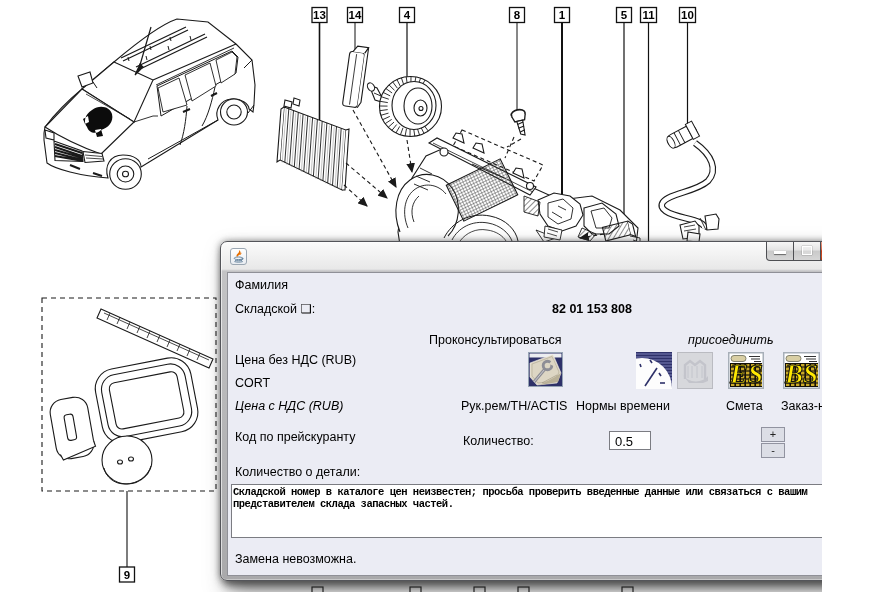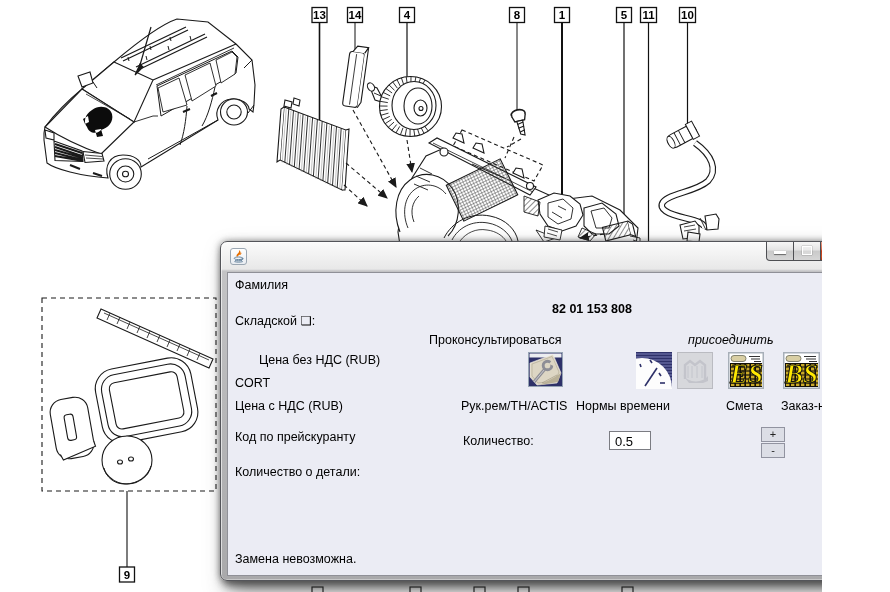--- a/index.html
+++ b/index.html
@@ -322,21 +322,21 @@
         <div class="wbtn" id="btn-max">
             <div class="glyph"></div>
           </div>
         <div class="wbtn" id="btn-close">
             <div class="glyph">x</div>
           </div>
       </div>
     </div>
     <div id="content">
       <div class="lbl" style="left:7px;top:5px;">Фамилия</div>
-      <div class="lbl" style="left:7px;top:40px;">Складской ❑:</div>
+      <div class="lbl" style="left:7px;top:28px;">Складской ❑:</div>
       <div class="lbl" style="left:324px;top:29px;font-weight:bold;">82 01 153 808</div>
       <div class="lbl" style="left:201px;top:60px;">Проконсультироваться</div>
       <div class="lbl" style="left:460px;top:60px;font-style:italic;">присоединить</div>
 
       <svg class="icon" style="left:300px;top:79px;" viewBox="0 0 35 35">
         <rect x="0" y="0" width="35" height="35" fill="#95a3b3"></rect>
         <rect x="1" y="1" width="33" height="33" fill="#2e3169"></rect>
         <rect x="1.5" y="1.5" width="32" height="4" fill="#eceef1"></rect>
         <path d="M2,11 L25,2.5 L33,21 L29,31 L9,33 L2,25 Z" fill="#ddd6c4" stroke="#f5f2ea" stroke-width="0.6"></path>
         <path d="M4,12 L24,4.5 L31,20 L27,29 L10,31 L4,24 Z" fill="none" stroke="#a59d86" stroke-width="0.5"></path>
@@ -424,29 +424,40 @@
         </g>
         <g stroke="#141208" stroke-width="1.2">
           <line x1="2" y1="15" x2="35" y2="15"></line>
             <line x1="2" y1="19" x2="35" y2="19"></line>
           <line x1="2" y1="23" x2="35" y2="23"></line>
             <line x1="2" y1="27" x2="35" y2="27"></line>
           <line x1="2" y1="31" x2="35" y2="31"></line>
         </g>
         <text x="2" y="31" font-family="Liberation Serif, serif" font-size="27" font-weight="bold" font-style="italic" fill="#ffe900" stroke="#111" stroke-width="1">BS</text>
       </svg>
-      <div class="lbl" style="left:7px;top:80px;margin-left:24px;">Цена без НДС (RUB)</div>
+      <div class="lbl" style="left:7px;top:80px;">Цена без НДС (RUB)</div>
       <div class="lbl" style="left:7px;top:103px;">CORT</div>
-      <div class="lbl" style="left:7px;top:126px;">Цена с НДС (RUB)</div>
+      <div class="lbl" style="left:7px;top:126px;font-style:italic;">Цена с НДС (RUB)</div>
       <div class="lbl" style="left:7px;top:149px;margin-top:8px;">Код по прейскуранту</div>
       <div class="lbl" style="left:233px;top:126px;">Рук.рем/TH/ACTIS</div>
       <div class="lbl" style="left:348px;top:126px;">Нормы времени</div>
       <div class="lbl" style="left:498px;top:126px;">Смета</div>
       <div class="lbl" style="left:553px;top:126px;">Заказ-наряд</div>
       <div class="lbl" style="left:235px;top:161px;">Количество:</div>
       <div id="qty">0.5</div>
       <div class="pmbtn" id="btn-plus">+</div>
       <div class="pmbtn" id="btn-minus">-</div>
       <div class="lbl" style="left:7px;top:192px;">Количество о детали:</div>
+      <div id="infobox">
+        <div id="infotext">Складской номер в каталоге цен неизвестен; просьба проверить введенные данные или связаться с вашим<br>представителем склада запасных частей.</div>
+        <div id="scrollbar">
+          <div class="sb-btn sb-up">
+              <div class="tri-up"></div>
+            </div>
+          <div class="sb-btn sb-dn">
+              <div class="tri-dn"></div>
+            </div>
+        </div>
+      </div>
       <div class="lbl" style="left:7px;top:279px;">Замена невозможна.</div>
     </div>
   </div>
 </div>
 
 </body></html>

